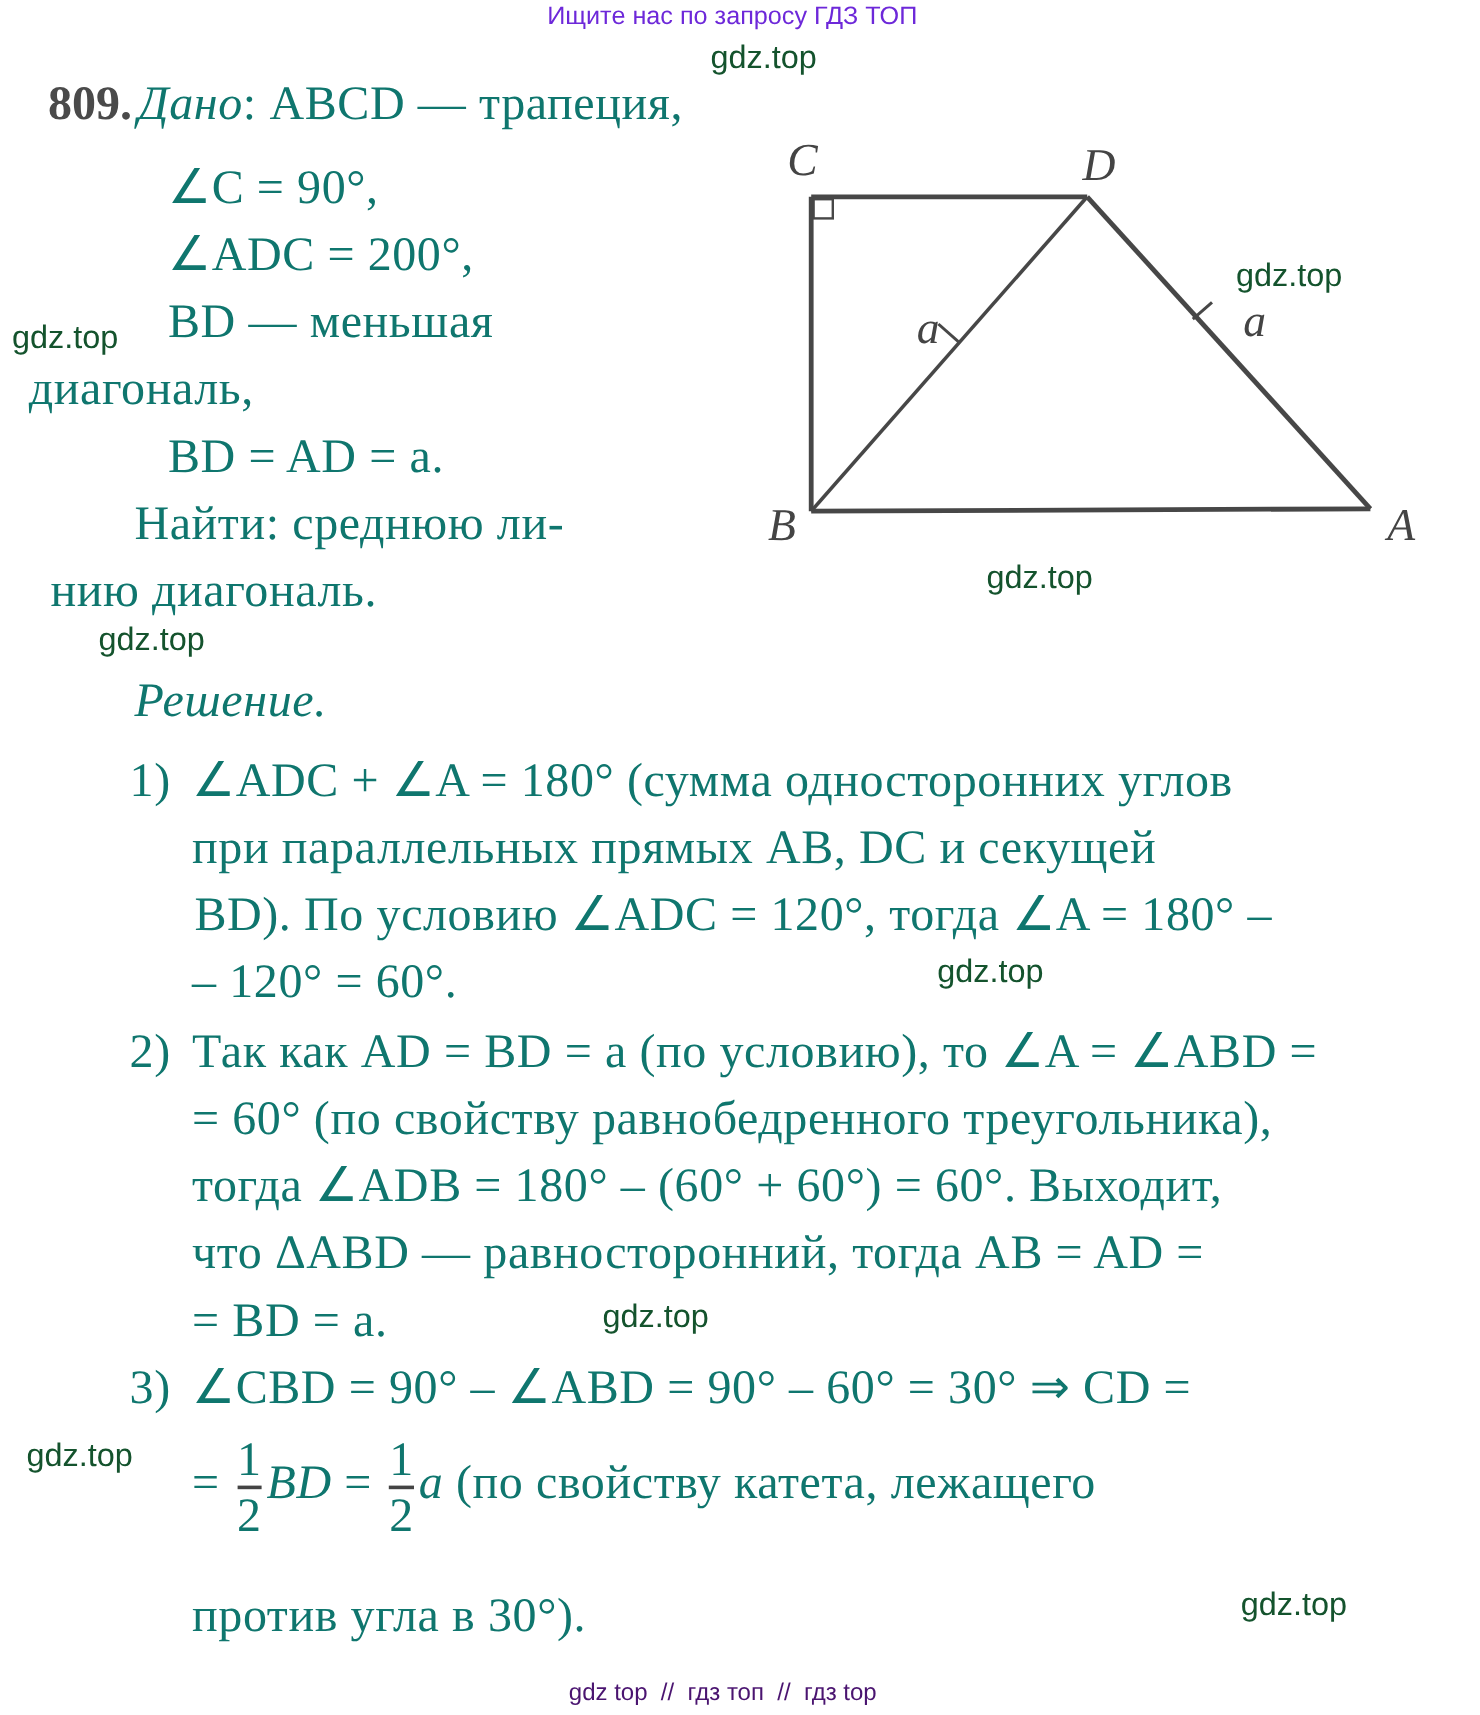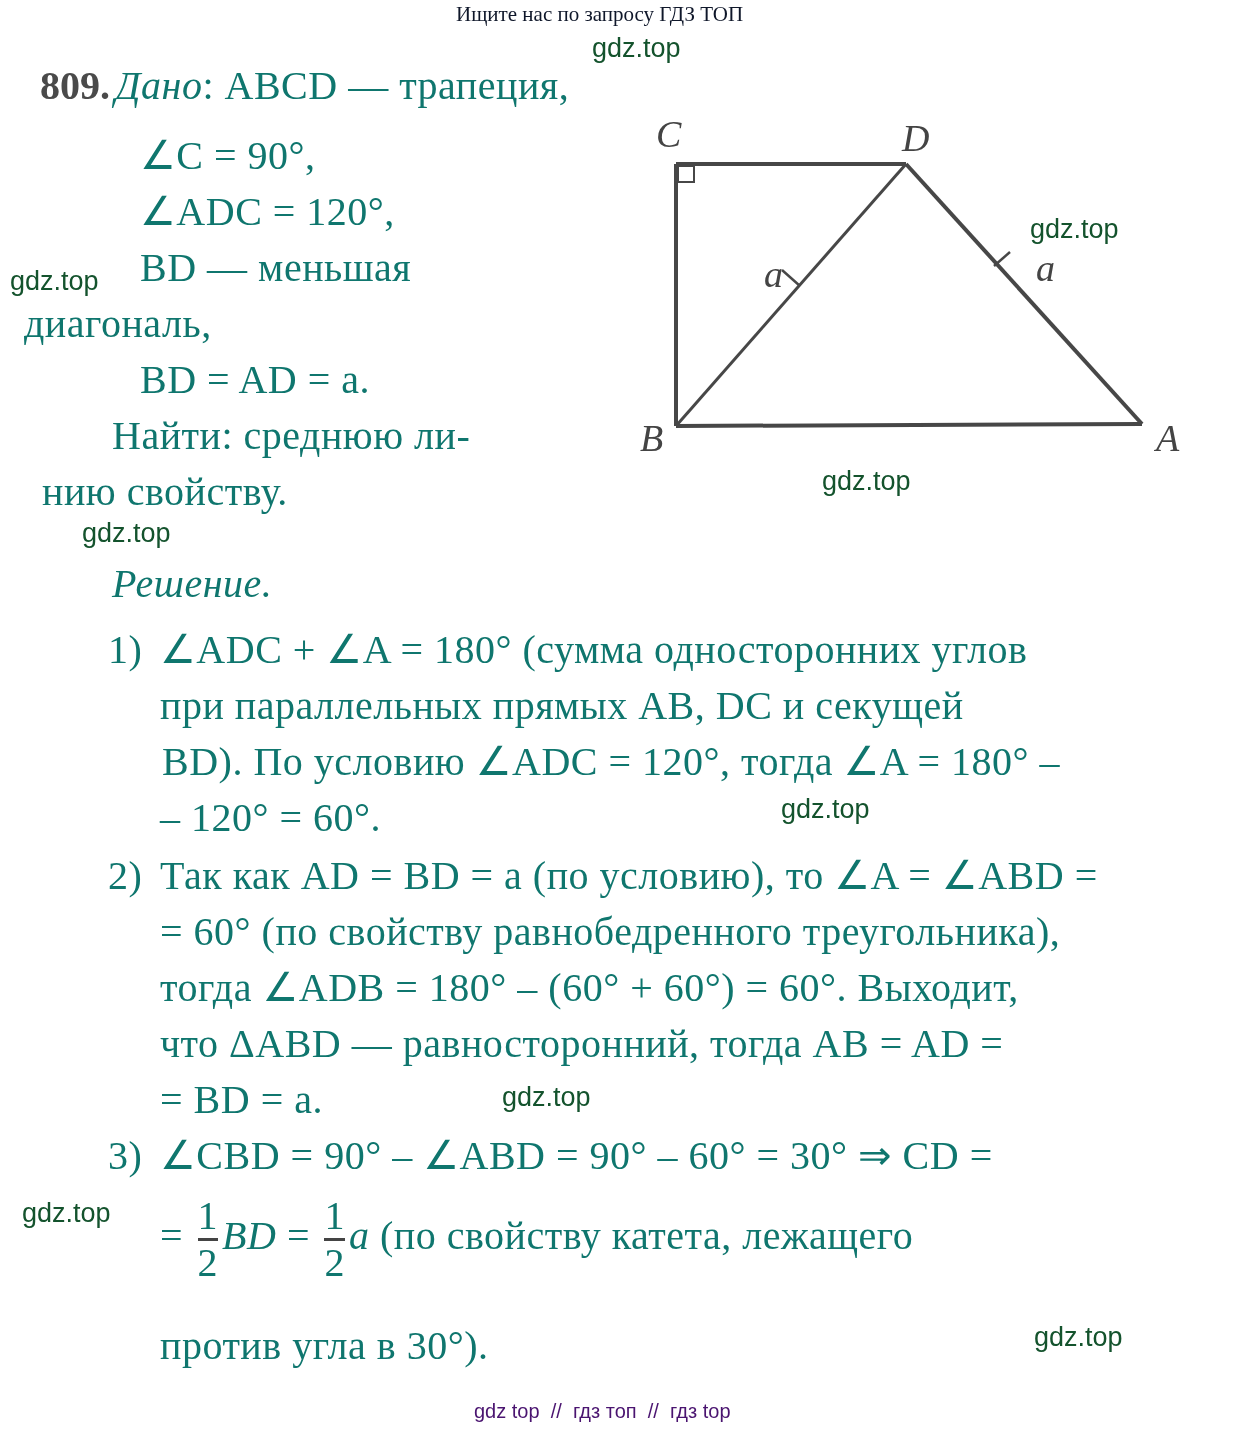--- a/index.html
+++ b/index.html
@@ -1,19 +1,19 @@
 <!DOCTYPE html>
 <html><head>
 <meta charset="utf-8">
 <style>
   html, body { margin:0; padding:0; background:#ffffff; }
   body { width:1233px; height:1429px; position:relative; overflow:hidden;
          font-family:"DejaVu Serif", serif; color:#3a3a3a; }
   .abs { position:absolute; white-space:nowrap; }
-  .banner { color:#0f172a; font-family:Liberation Serif, serif; font-size:21px; }
+  .banner { color:#6d28d9; font-family:Liberation Sans, sans-serif; font-size:21px; }
   .wm { color:#14532d; font-family:"Liberation Sans", sans-serif; font-size:27px; }
   .footer { color:#4a1470; font-family:"Liberation Sans", sans-serif; font-size:20px; }
   .t { font-family:"Liberation Serif", serif; font-size:40px; color:#0f766e; letter-spacing:0.5px; }
   .it { font-style:italic; }
   .num { font-family:Liberation Serif, serif; font-weight:bold; font-size:40px; color:#4a4a4a; }
   .lbl { font-family:"Liberation Serif", serif; font-style:italic; font-size:38px; color:#444; }
   .frac { display:inline-block; vertical-align:middle; text-align:center; line-height:1; margin:0 4px; }
   .frac span { display:block; }
   .frac .bar { border-top:3px solid #444; height:0; margin:2px 0; }
   svg line { stroke:#474747; }
@@ -31,26 +31,26 @@
 <div class="abs wm" style="left:781px; top:794px;">gdz.top</div>
 <div class="abs wm" style="left:502px; top:1082px;">gdz.top</div>
 <div class="abs wm" style="left:22px; top:1198px;">gdz.top</div>
 <div class="abs wm" style="left:1034px; top:1322px;">gdz.top</div>
 
 <div class="abs" style="left:40px; top:62px;">
   <span class="num">809.</span>
   <span class="t it">Дано</span><span class="t">: ABCD — трапеция,</span>
 </div>
 <div class="abs t" style="left:140px; top:132px;">∠C = 90°,</div>
-<div class="abs t" style="left:140px; top:188px;">∠ADC = 120°,</div>
+<div class="abs t" style="left:140px; top:188px;">∠ADC = 200°,</div>
 <div class="abs t" style="left:140px; top:244px;">BD — меньшая</div>
 <div class="abs t" style="left:24px; top:300px;">диагональ,</div>
 <div class="abs t" style="left:140px; top:356px;">BD = AD = a.</div>
 <div class="abs t" style="left:112px; top:412px;">Найти: среднюю ли-</div>
-<div class="abs t" style="left:42px; top:468px;">нию свойству.</div>
+<div class="abs t" style="left:42px; top:468px;">нию диагональ.</div>
 
 <div class="abs" style="left:630px; top:100px; width:580px; height:370px;">
   <svg width="580" height="370" viewBox="0 0 580 370">
 
     <line x1="46" y1="64" x2="276" y2="64" stroke-width="4"></line>
 
     <line x1="46" y1="64" x2="46" y2="326" stroke-width="4"></line>
 
     <line x1="46" y1="326" x2="512" y2="324" stroke-width="4"></line>
 

